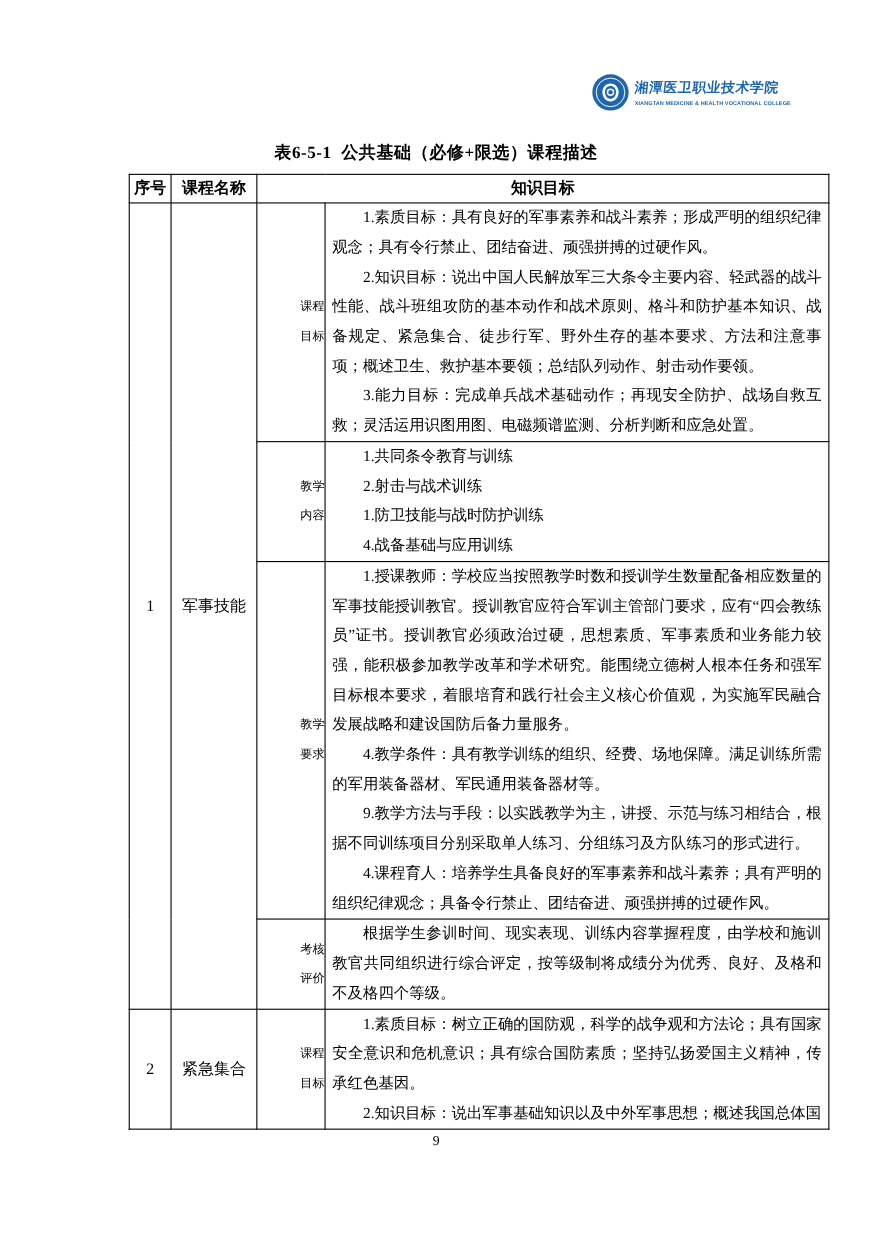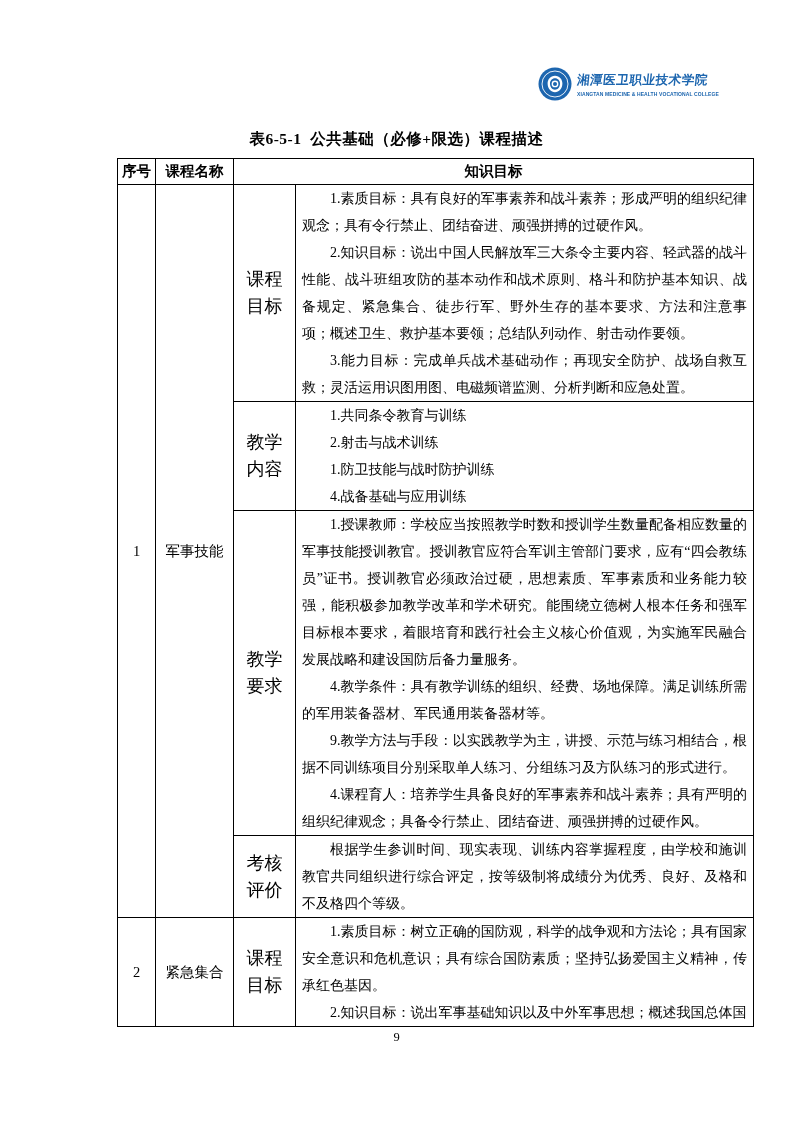--- a/index.html
+++ b/index.html
@@ -78,23 +78,23 @@
     line-height: 25px;
     text-align: center;
     padding: 0;
   }
   td.c-no, td.c-course {
     text-align: center;
     vertical-align: middle;
     font-size: 14.5px;
   }
   td.c-label {
-    text-align: center;
+    text-align: right;
     vertical-align: middle;
-    font-size: 18px;
+    font-size: 11px;
     padding: 0;
   }
   td.c-content {
     vertical-align: top;
     padding: 0 6px;
     text-align: justify;
   }
   td.c-content p { text-indent: 2em; margin: 0; }
 
   .h216 { height: 216px; }

